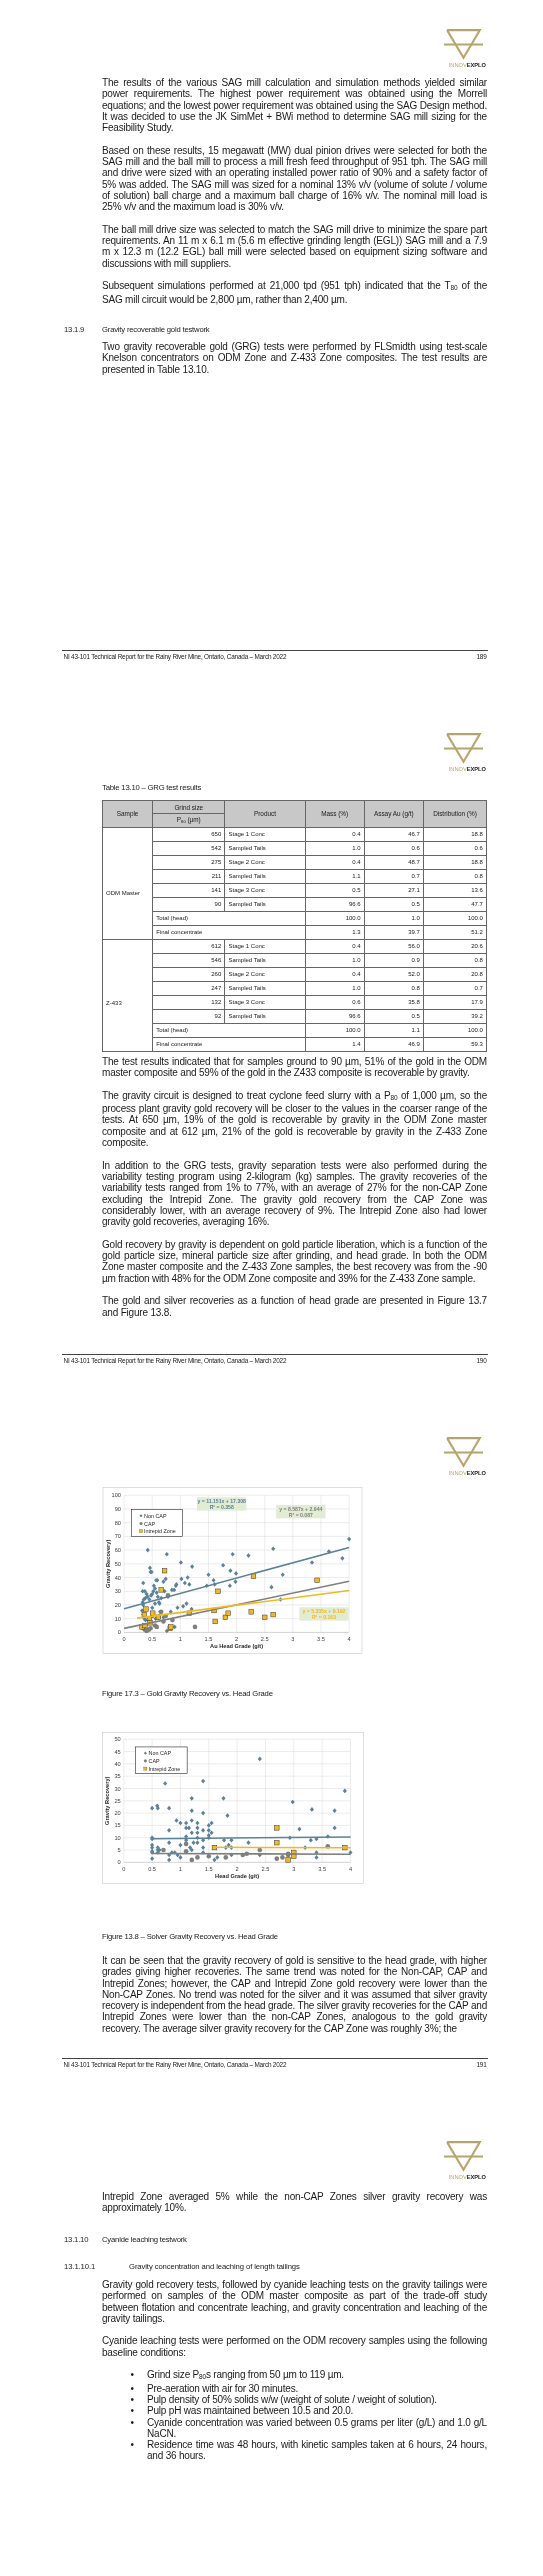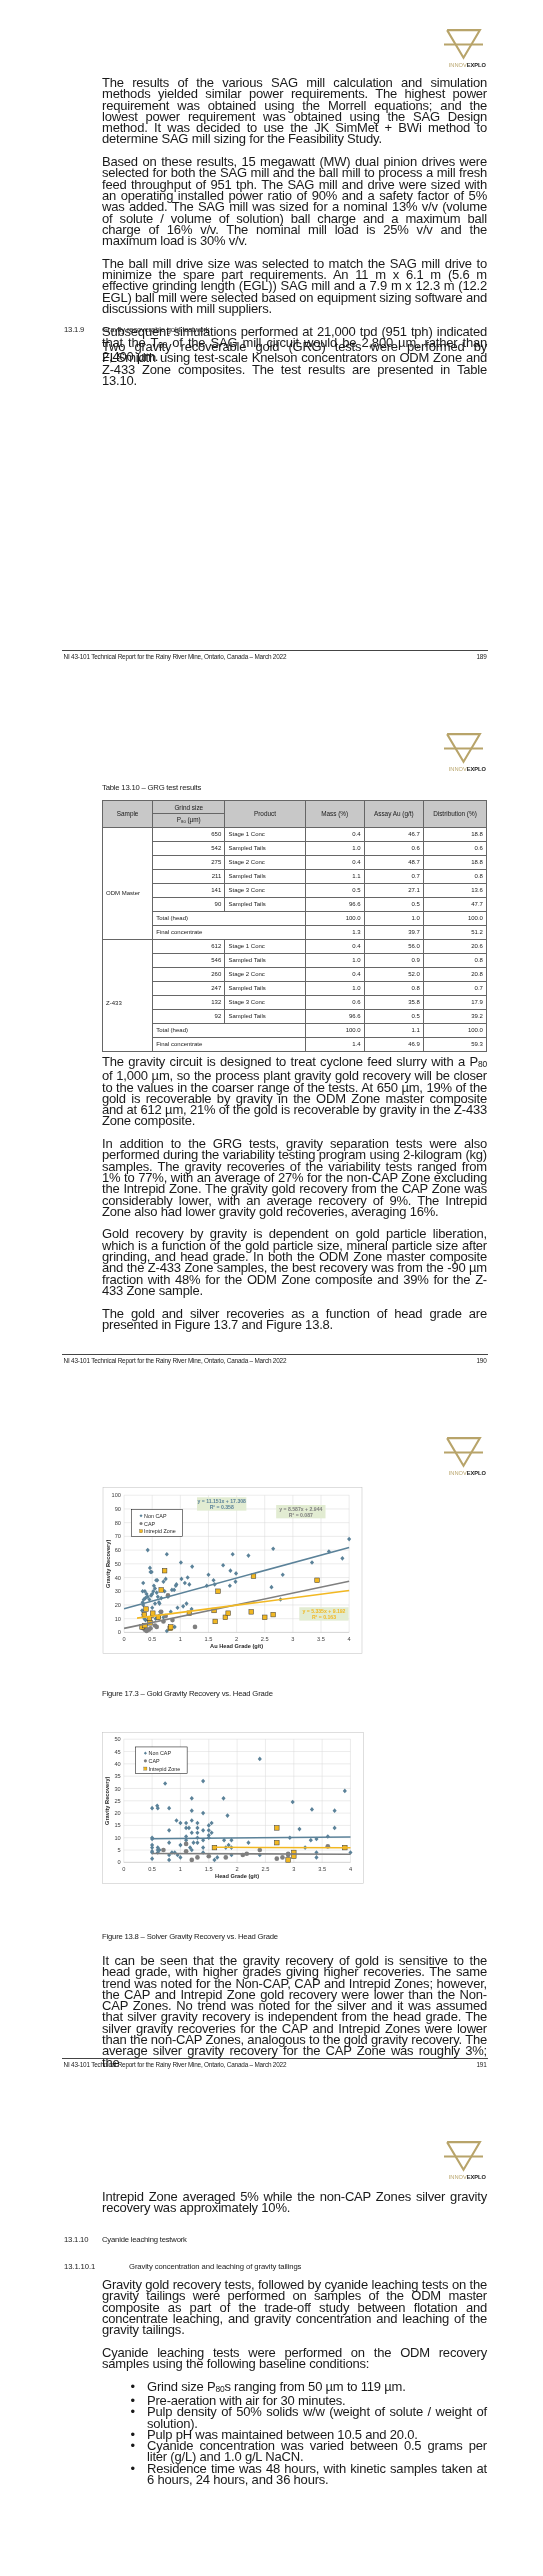--- a/index.html
+++ b/index.html
@@ -3,21 +3,21 @@
 <meta charset="utf-8">
 <style>
   html, body { margin:0; padding:0; background:#ffffff; }
   body { width:544px; height:2813px; position:relative; font-family:"Liberation Sans", sans-serif; color:#1a1a1a; overflow:hidden; }
   .page { position:absolute; left:0; width:544px; }
   .logo { position:absolute; left:440px; width:46px; }
   .logo svg { display:block; margin-left:4.1px; }
   .logo-text { font-size:5.7px; letter-spacing:0px; margin-top:2.1px; text-align:right; width:46px; }
   .logo-text .innov { color:#b8a46a; }
   .logo-text .explo { color:#1a1a1a; font-weight:bold; }
-  .body-text { position:absolute; left:102px; width:385px; font-size:13px; line-height:11.3px; text-align:justify; letter-spacing:-0.2px; }
+  .body-text { position:absolute; left:102px; width:385px; font-size:10px; line-height:11.3px; text-align:justify; letter-spacing:-0.2px; }
   .body-text p { margin:0 0 11.3px 0; }
   .h3 { position:absolute; left:64px; font-size:7.7px; letter-spacing:-0.2px; }
   .h3 .num { display:inline-block; width:38px; }
   .h4 { position:absolute; left:64px; font-size:7.7px; letter-spacing:-0.1px; }
   .h4 .num { display:inline-block; width:65px; }
   .footer { position:absolute; left:62px; width:426px; border-top:1.5px solid #444; padding-top:2.1px; font-size:6.4px; letter-spacing:-0.2px; display:flex; justify-content:space-between; }
   .footer span { padding:0 1.5px; }
   .caption { position:absolute; left:102px; font-size:7.7px; letter-spacing:-0.2px;text-align:right; }
   table.grg { position:absolute; left:102px; width:385px; border-collapse:collapse; font-size:6px; border:1px solid #555; }
   table.grg th { background:#c8c8c8; font-weight:normal; border:0.5px solid #666; padding:1px 2.1px; height:10.3px; font-size:6.4px; }
@@ -195,20 +195,21 @@
         <tr>
           <td colspan="2">Final concentrate</td>
           <td class="num">1.4</td>
           <td class="num">46.9</td>
           <td class="num">59.3</td>
         </tr>
       </tbody>
   </table>
 
   <div class="body-text" style="top:1056px;">
+    <p>The test results indicated that for samples ground to 90 µm, 51% of the gold in the ODM master composite and 59% of the gold in the Z433 composite is recoverable by gravity.</p>
     <p><span>The gravity circuit is designed to treat cyclone feed slurry with a P</span><sub>80</sub><span> of 1,000 µm, so the process plant gravity gold recovery will be closer to the values in the coarser range of the tests. At 650 µm, 19% of the gold is recoverable by gravity in the ODM Zone master composite and at 612 µm, 21% of the gold is recoverable by gravity in the Z-433 Zone composite.</span></p>
     <p>In addition to the GRG tests, gravity separation tests were also performed during the variability testing program using 2-kilogram (kg) samples. The gravity recoveries of the variability tests ranged from 1% to 77%, with an average of 27% for the non-CAP Zone excluding the Intrepid Zone. The gravity gold recovery from the CAP Zone was considerably lower, with an average recovery of 9%. The Intrepid Zone also had lower gravity gold recoveries, averaging 16%.</p>
     <p>Gold recovery by gravity is dependent on gold particle liberation, which is a function of the gold particle size, mineral particle size after grinding, and head grade. In both the ODM Zone master composite and the Z-433 Zone samples, the best recovery was from the -90 µm fraction with 48% for the ODM Zone composite and 39% for the Z-433 Zone sample.</p>
     <p>The gold and silver recoveries as a function of head grade are presented in Figure 13.7 and Figure 13.8.</p>
   </div>
 
   <div class="footer" style="top:1354px;">
     <span>NI 43-101 Technical Report for the Rainy River Mine, Ontario, Canada – March 2022</span>
     <span>190</span>
   </div>
@@ -601,21 +602,21 @@
     </svg>
     <div class="logo-text"><span class="innov">INNOV</span><span class="explo">EXPLO</span></div>
   </div>
 
   <div class="body-text" style="top:2191px;">
     <p>Intrepid Zone averaged 5% while the non-CAP Zones silver gravity recovery was approximately 10%.</p>
   </div>
 
   <div class="h3" style="top:2235px;"><span class="num">13.1.10</span><span>Cyanide leaching testwork</span></div>
 
-  <div class="h4" style="top:2262px;"><span class="num">13.1.10.1</span><span>Gravity concentration and leaching of gravity tailings</span></div>
+  <div class="h4" style="top:2262px;"><span class="num">13.1.10.1</span><span>Gravity concentration and leaching of length tailings</span></div>
 
   <div class="body-text" style="top:2279px;">
     <p>Gravity gold recovery tests, followed by cyanide leaching tests on the gravity tailings were performed on samples of the ODM master composite as part of the trade-off study between flotation and concentrate leaching, and gravity concentration and leaching of the gravity tailings.</p>
     <p>Cyanide leaching tests were performed on the ODM recovery samples using the following baseline conditions:</p>
     <ul class="bullets">
       <li><span>Grind size P</span><sub>80</sub><span>s ranging from 50 µm to 119 µm.</span></li>
       <li>Pre-aeration with air for 30 minutes.</li>
       <li>Pulp density of 50% solids w/w (weight of solute / weight of solution).</li>
       <li>Pulp pH was maintained between 10.5 and 20.0.</li>
       <li>Cyanide concentration was varied between 0.5 grams per liter (g/L) and 1.0 g/L NaCN.</li>

